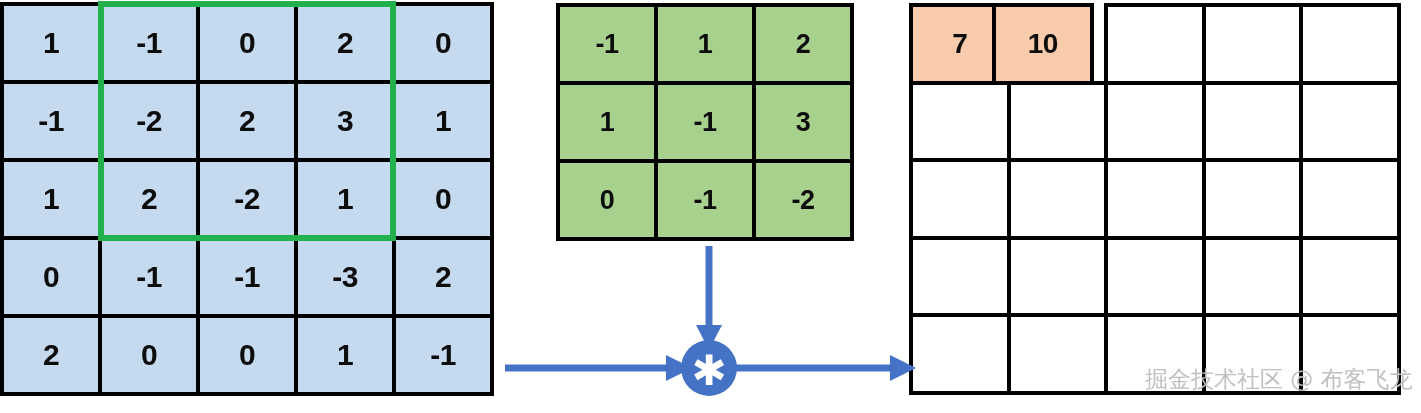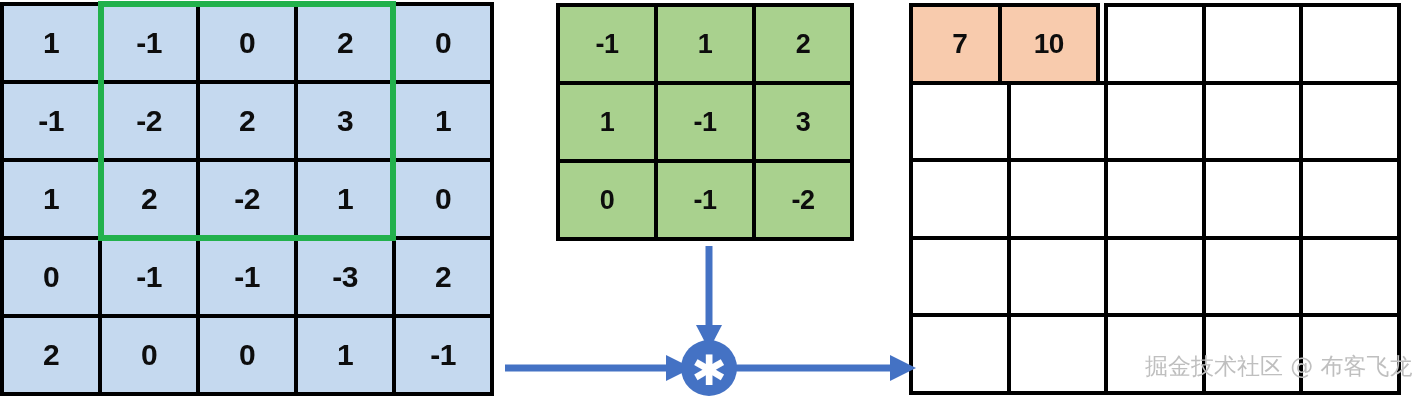--- a/index.html
+++ b/index.html
@@ -120,21 +120,21 @@
     font-weight: bold;
     line-height: 1;
     margin-top: 6px;
     font-family: "DejaVu Sans", sans-serif;
   }
 
   
   #watermark {
     position: absolute;
     left: 1145px;
-    top: 351px;
+    top: 364px;
     font-size: 23px;
     color: #bfbfbf;
     white-space: nowrap;
     font-family: "DejaVu Sans", sans-serif;
     z-index: 4;
   }
 </style>
 </head>
 <body>
 
@@ -175,21 +175,21 @@
     <div class="cell" style="left: 0px; top: 78px;">1</div>
     <div class="cell" style="left: 98px; top: 78px;">-1</div>
     <div class="cell" style="left: 196px; top: 78px;">3</div>
     <div class="cell" style="left: 0px; top: 156px;">0</div>
     <div class="cell" style="left: 98px; top: 156px;">-1</div>
     <div class="cell" style="left: 196px; top: 156px;">-2</div>
   </div>
 
 <div id="output-matrix">
     <div class="cell filled" style="left: 0px; top: 0px;">7</div>
-    <div class="cell filled" style="left: 89px; top: 0px;">10</div>
+    <div class="cell filled" style="left: 83px; top: 0px;">10</div>
     <div class="cell" style="left: 195px; top: 0px;"></div>
     <div class="cell" style="left: 292.5px; top: 0px;"></div>
     <div class="cell" style="left: 390px; top: 0px;"></div>
     <div class="cell" style="left: 0px; top: 77.5px;"></div>
     <div class="cell" style="left: 97.5px; top: 77.5px;"></div>
     <div class="cell" style="left: 195px; top: 77.5px;"></div>
     <div class="cell" style="left: 292.5px; top: 77.5px;"></div>
     <div class="cell" style="left: 390px; top: 77.5px;"></div>
     <div class="cell" style="left: 0px; top: 155px;"></div>
     <div class="cell" style="left: 97.5px; top: 155px;"></div>

